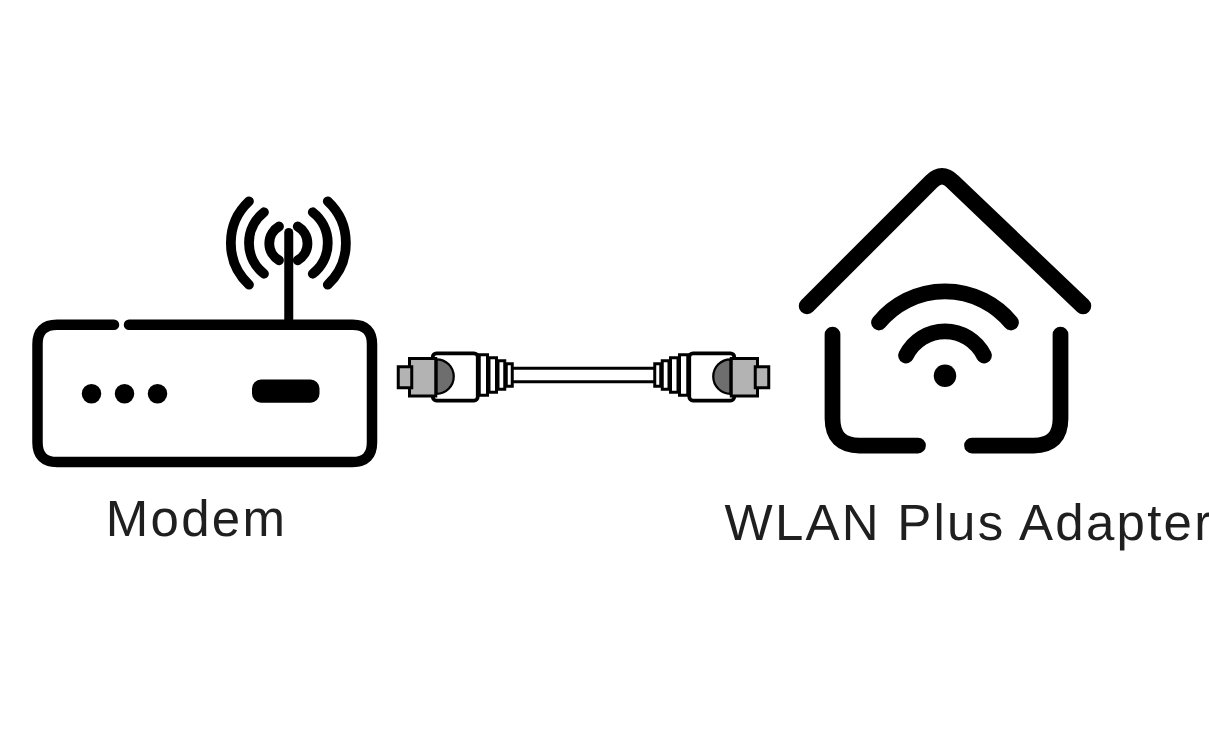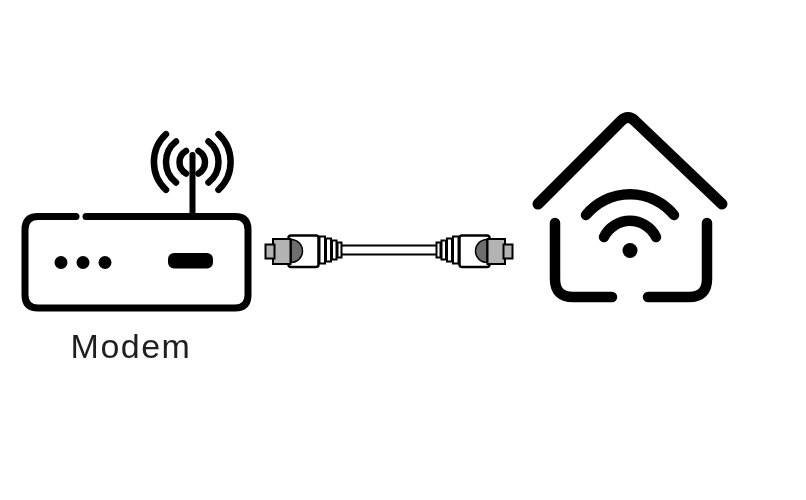--- a/index.html
+++ b/index.html
@@ -109,13 +109,14 @@
       <g>
         <path d="M 586 215 A 57 57 0 0 1 674 215" stroke-width="10.5"></path>
         <path d="M 604 237 A 29 29 0 0 1 656 237" stroke-width="10.5"></path>
         <circle cx="630" cy="250.5" r="7.5" fill="#000000" stroke="none"></circle>
       </g>
     </g>
   </svg>
 
   <div id="modem-caption" class="caption">Modem</div>
 
+  <div id="adapter-caption" class="caption">WLAN Plus Adapter</div>
 </div>
 
 </body></html>

